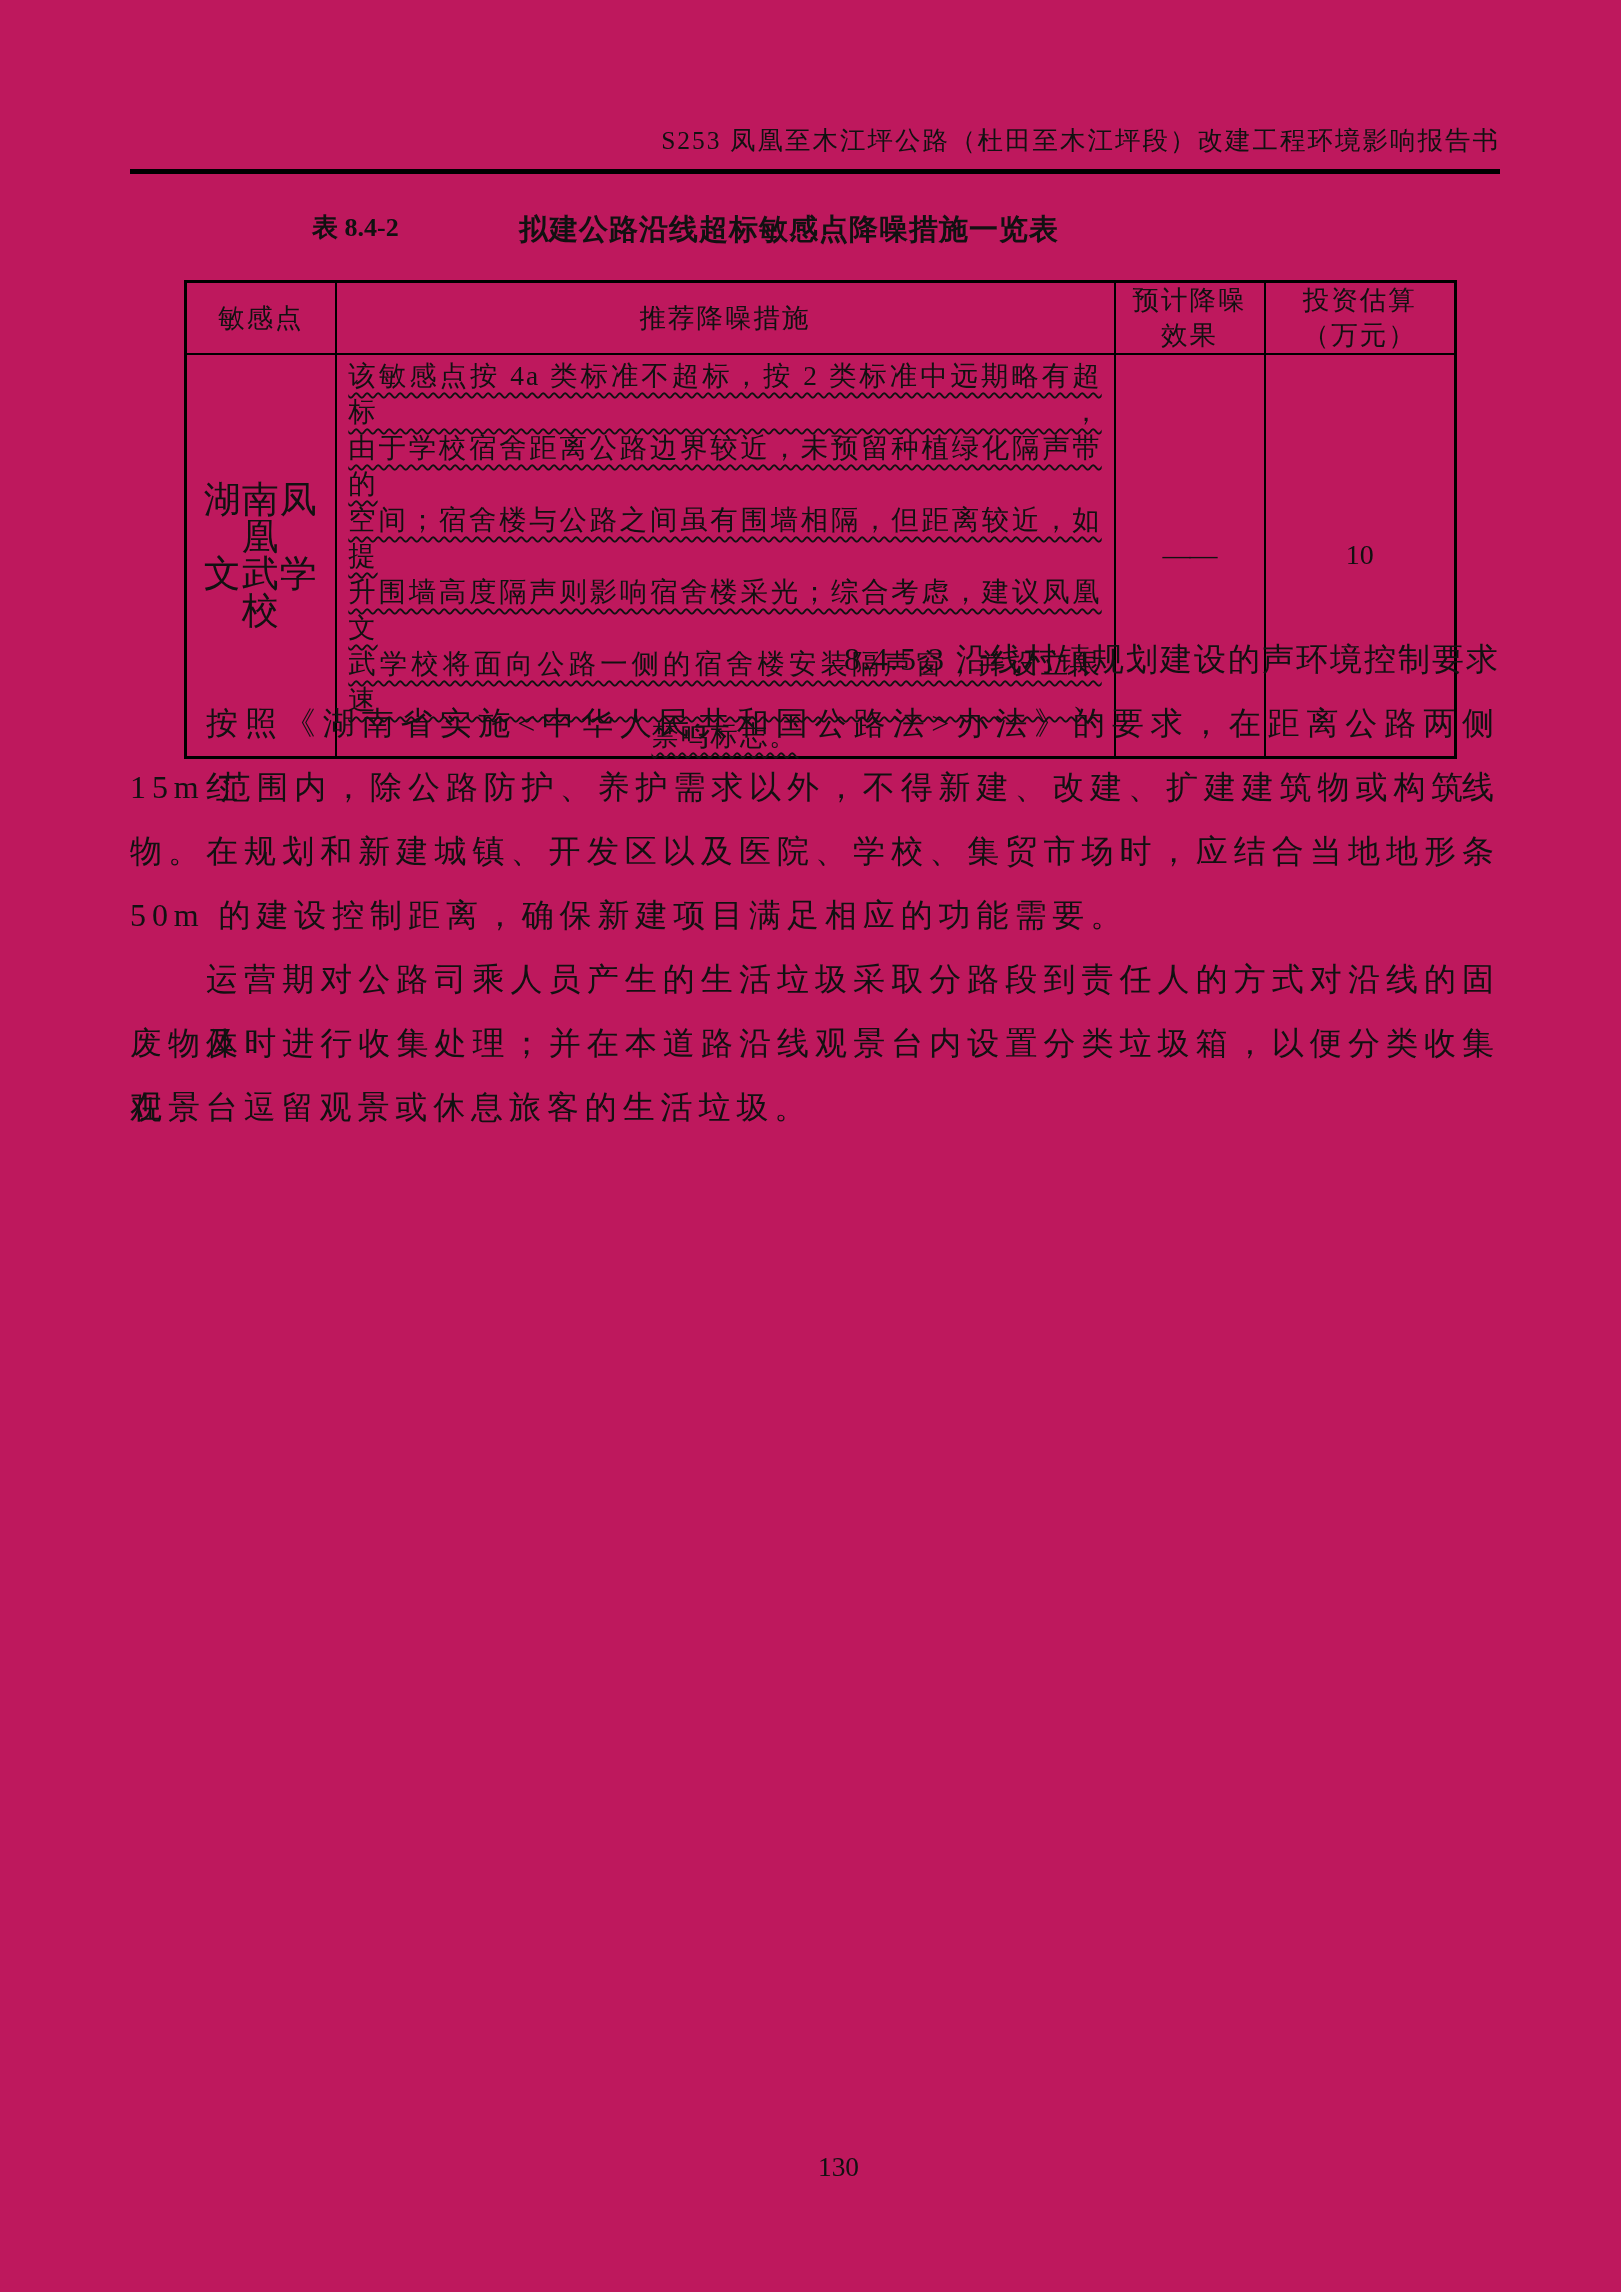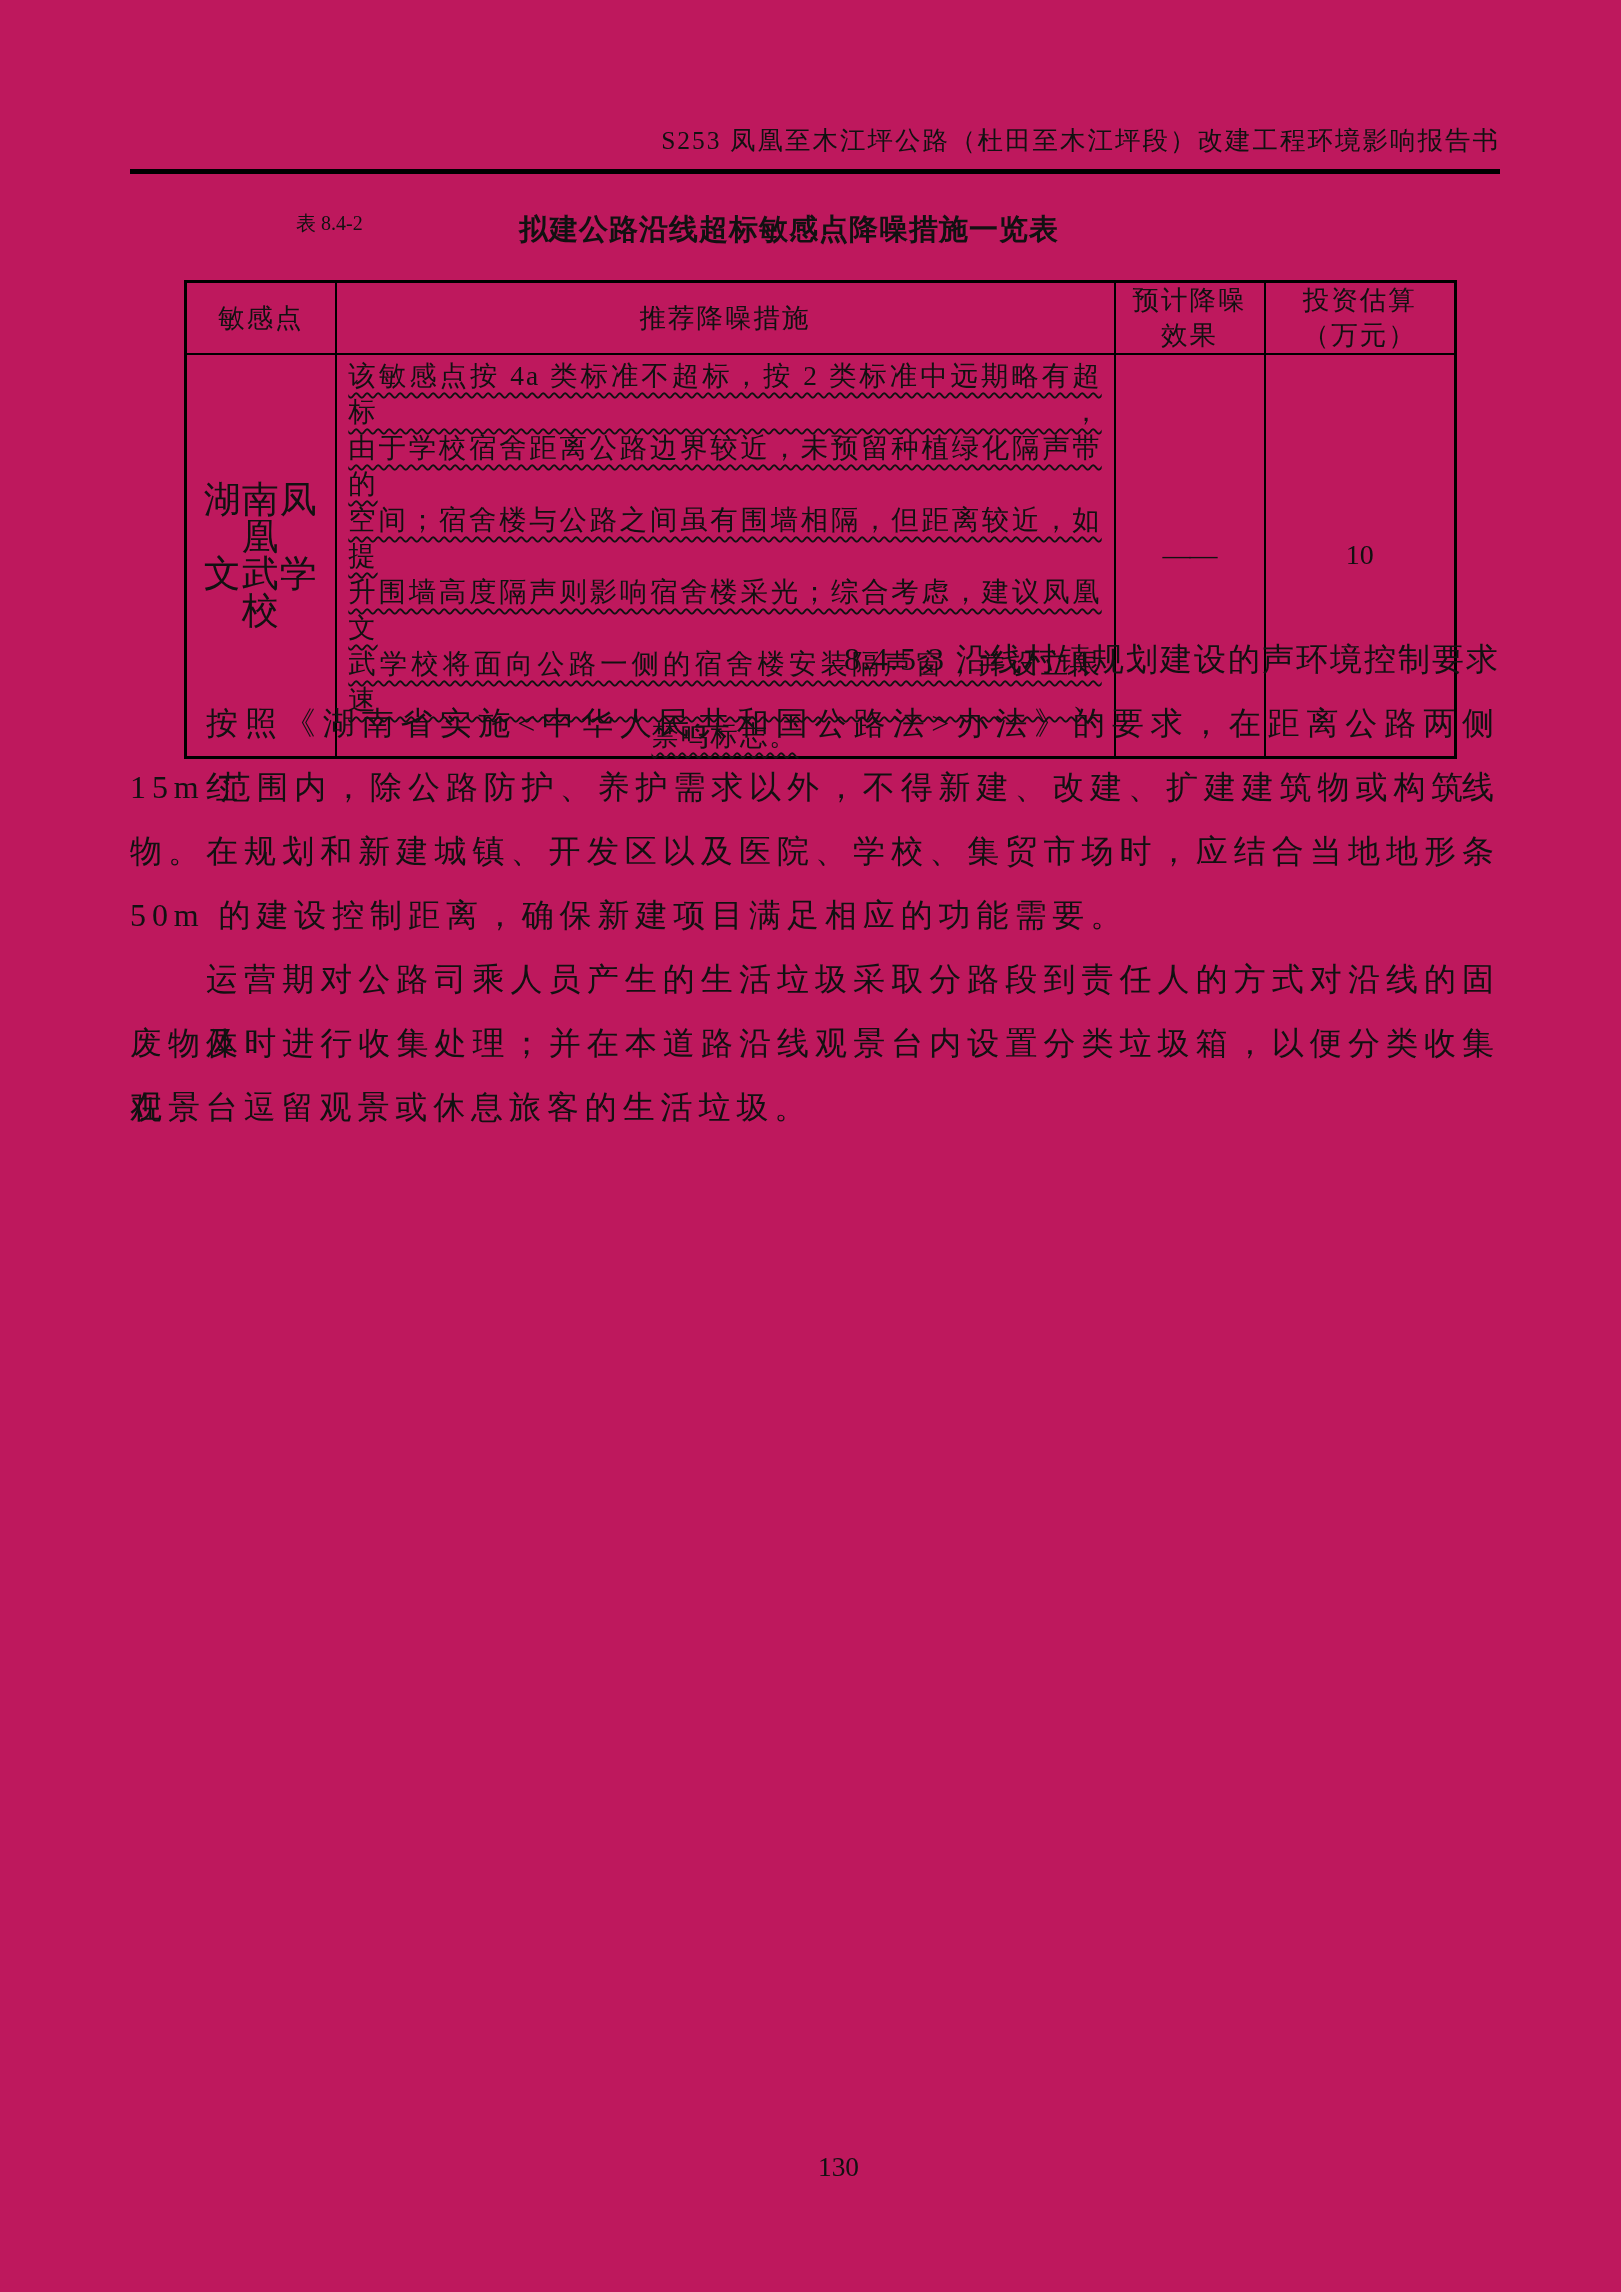--- a/index.html
+++ b/index.html
@@ -19,22 +19,22 @@
     text-align:right;
     font-size:25.5px;letter-spacing:2px;white-space:nowrap;
   }
   .header-rule{
     position:absolute;left:130px;top:169px;width:1370px;height:4.9px;
     background:#000000;
   }
 
   
   .caption-label{
-    position:absolute;left:296px;top:210px;
-    font-size:20px;font-weight:normal;white-space:nowrap;
+    position:absolute;left:312px;top:210px;
+    font-size:26px;font-weight:bold;white-space:nowrap;
   }
   .caption-title{
     position:absolute;left:519px;top:210px;
     font-size:29px;font-weight:bold;letter-spacing:1px;white-space:nowrap;
   }
 
   
   table.noise-table{
     position:absolute;left:184px;top:280px;
     width:1270px;

